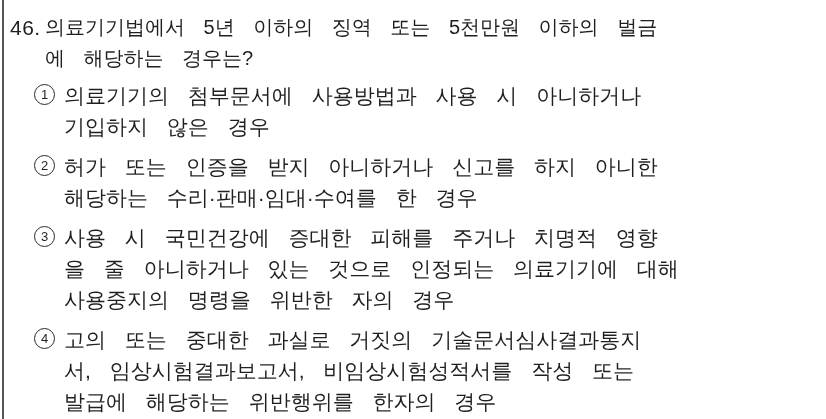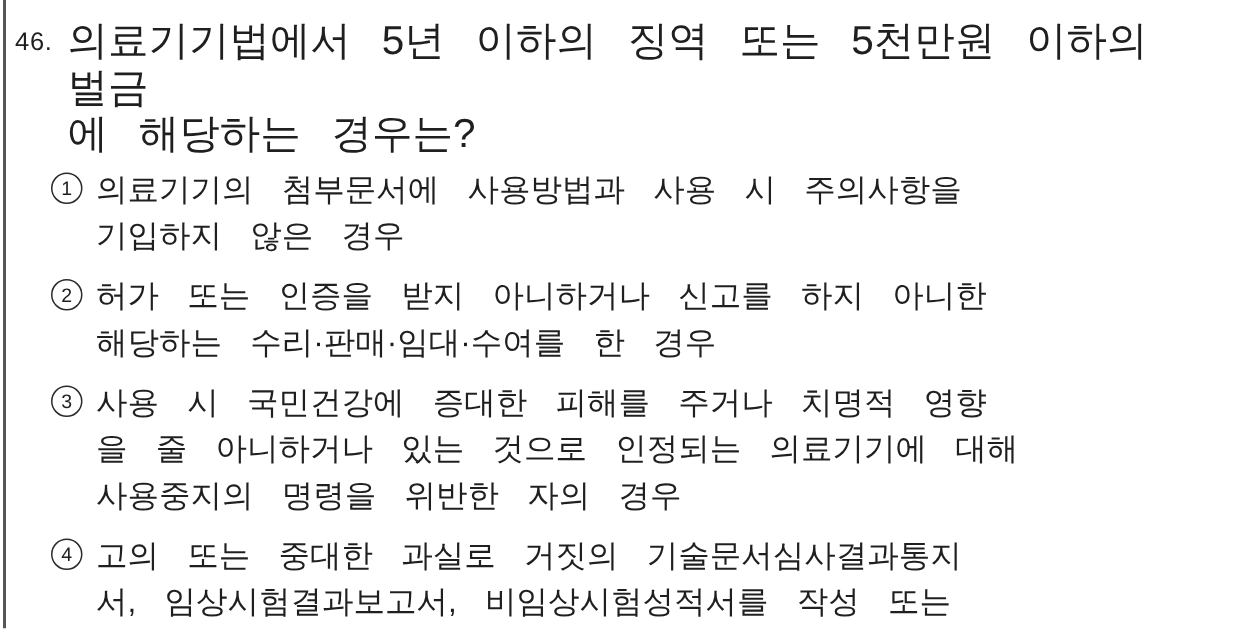--- a/index.html
+++ b/index.html
@@ -29,28 +29,28 @@
     padding-top: 12px;
   }
   .q-row {
     display: flex;
     align-items: flex-start;
   }
   .q-num {
     flex: none;
     width: 35px;
     margin-left: 10px;
-    font-size: 17px;
+    font-size: 21px;
     line-height: 31px;
     color: #1f1f1f;
     letter-spacing: 0.5px;
   }
   .q-text {
     flex: 1;
-    font-size: 27px;
+    font-size: 20px;
     line-height: 31px;
     white-space: pre-line;
     word-spacing: 13px;
     padding-right: 28px;
   }
   .option {
     display: flex;
     align-items: flex-start;
     margin-top: 9px;
   }
@@ -88,21 +88,21 @@
 <div class="sheet">
 
   <div class="q-row">
     <span class="q-num">46.</span>
     <div class="q-text">의료기기법에서 5년 이하의 징역 또는 5천만원 이하의 벌금
 에 해당하는 경우는?</div>
   </div>
 
   <div class="option first">
     <span class="opt-marker">1</span>
-    <div class="opt-text">의료기기의 첨부문서에 사용방법과 사용 시 주의사항을
+    <div class="opt-text">의료기기의 첨부문서에 사용방법과 사용 시 아니하거나
 기입하지 않은 경우</div>
   </div>
 
   <div class="option">
     <span class="opt-marker">2</span>
     <div class="opt-text">허가 또는 인증을 받지 아니하거나 신고를 하지 아니한
 해당하는 수리·판매·임대·수여를 한 경우</div>
   </div>
 
   <div class="option">

